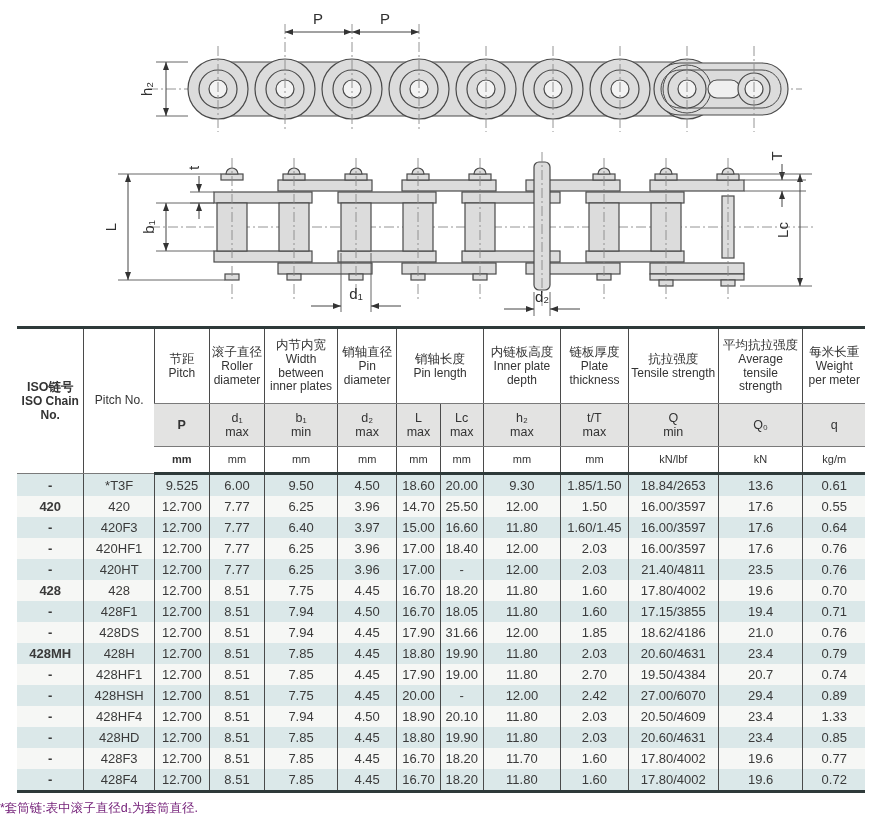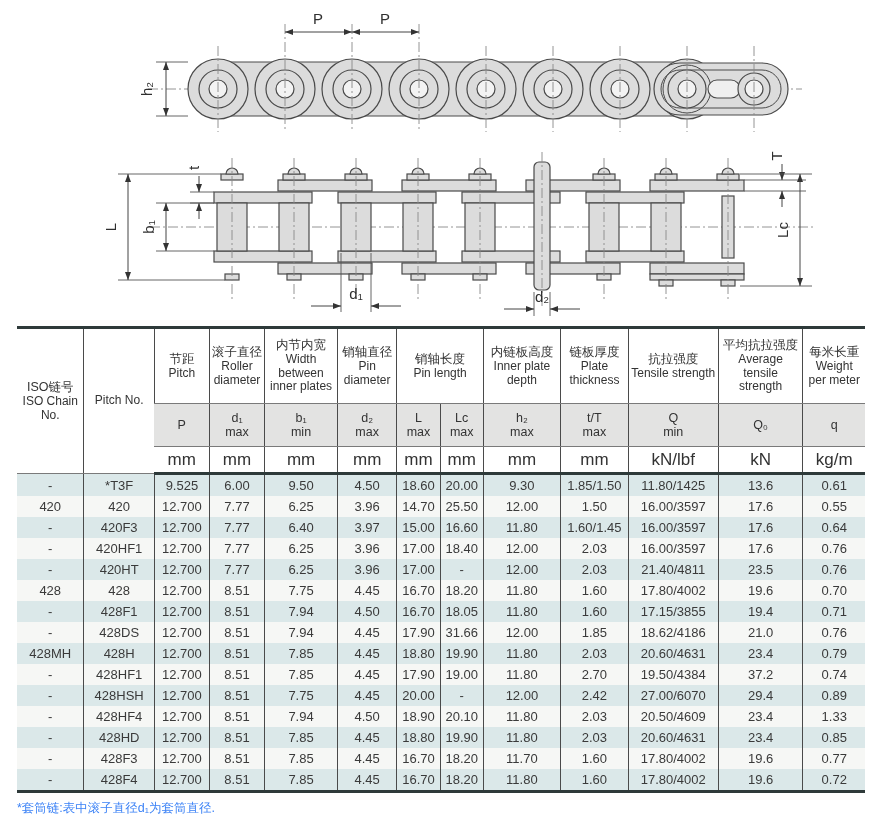--- a/index.html
+++ b/index.html
@@ -15,33 +15,33 @@
   .cl{stroke:#888;stroke-width:0.9;fill:none;stroke-dasharray:10 3 2 3;}
   .dim{stroke:#444;stroke-width:1;fill:none;}
   .ext{stroke:#555;stroke-width:0.9;fill:none;}
   .dlabel{font-size:15px;fill:#2f2f2f;}
   
   .tblwrap{margin:4px 17px 0 17px;}
   table{width:848px;border-collapse:collapse;table-layout:fixed;
         border-top:3px solid #2e3a3a;border-bottom:3px solid #2e3a3a;}
   th,td{border-left:1px solid #4a4a4a;padding:0 2px;text-align:center;
         vertical-align:middle;font-weight:normal;}
-  th:first-child,td:first-child{border-left:none;}
+  th:first-child,td:first-child{border-left:none;font-weight:bold;}
   thead th{font-size:12px;line-height:1.12;color:#333;}
   tr.hname th{height:74px;border-bottom:1px solid #7a7a7a;}
   tr.hname th .cn{font-size:12.5px;margin-bottom:1px;}
   tr.hname th .en{font-size:12px;}
   th.hdr-span{border-bottom:3px solid #2e3a3a;background:#fff;}
   tr.hsym th{height:42px;background:#e3e3e2;border-bottom:1px solid #7a7a7a;
              white-space:pre-line;font-size:12.5px;}
-  tr.hunit th{height:25px;border-bottom:3px solid #2e3a3a;font-size:17px;}
+  tr.hunit th{height:25px;border-bottom:3px solid #2e3a3a;font-size:11px;}
   tbody td{height:21px;font-size:13px;color:#3a3a3a;}
   tbody tr:nth-child(odd){background:#dbe8e9;}
   tbody tr:nth-child(even){background:#f6f7f5;}
-  .footnotes{margin:7px 0 0 17px;font-size:12.5px;line-height:1.4;color:#3b82f6;}
+  .footnotes{margin:7px 0 0 0;font-size:12.5px;line-height:1.4;color:#701a75;}
 </style>
 </head>
 <body>
 
 <div class="diagrams">
 
   <svg width="882" height="138" viewBox="0 4 882 138">
     <defs>
       <marker id="arrA" markerWidth="9" markerHeight="7" refX="8" refY="3" orient="auto-start-reverse">
         <path d="M0,0 L8,3 L0,6 Z" fill="#333"></path>
@@ -336,21 +336,21 @@
           <td>-</td>
           <td>*T3F</td>
           <td>9.525</td>
           <td>6.00</td>
           <td>9.50</td>
           <td>4.50</td>
           <td>18.60</td>
           <td>20.00</td>
           <td>9.30</td>
           <td>1.85/1.50</td>
-          <td>11.80/1425</td>
+          <td>18.84/2653</td>
           <td>13.6</td>
           <td>0.61</td>
         </tr>
         <tr>
           <td>420</td>
           <td>420</td>
           <td>12.700</td>
           <td>7.77</td>
           <td>6.25</td>
           <td>3.96</td>
@@ -472,21 +472,21 @@
           <td>428HF1</td>
           <td>12.700</td>
           <td>8.51</td>
           <td>7.85</td>
           <td>4.45</td>
           <td>17.90</td>
           <td>19.00</td>
           <td>11.80</td>
           <td>2.70</td>
           <td>19.50/4384</td>
-          <td>37.2</td>
+          <td>20.7</td>
           <td>0.74</td>
         </tr>
         <tr>
           <td>-</td>
           <td>428HSH</td>
           <td>12.700</td>
           <td>8.51</td>
           <td>7.75</td>
           <td>4.45</td>
           <td>20.00</td>

